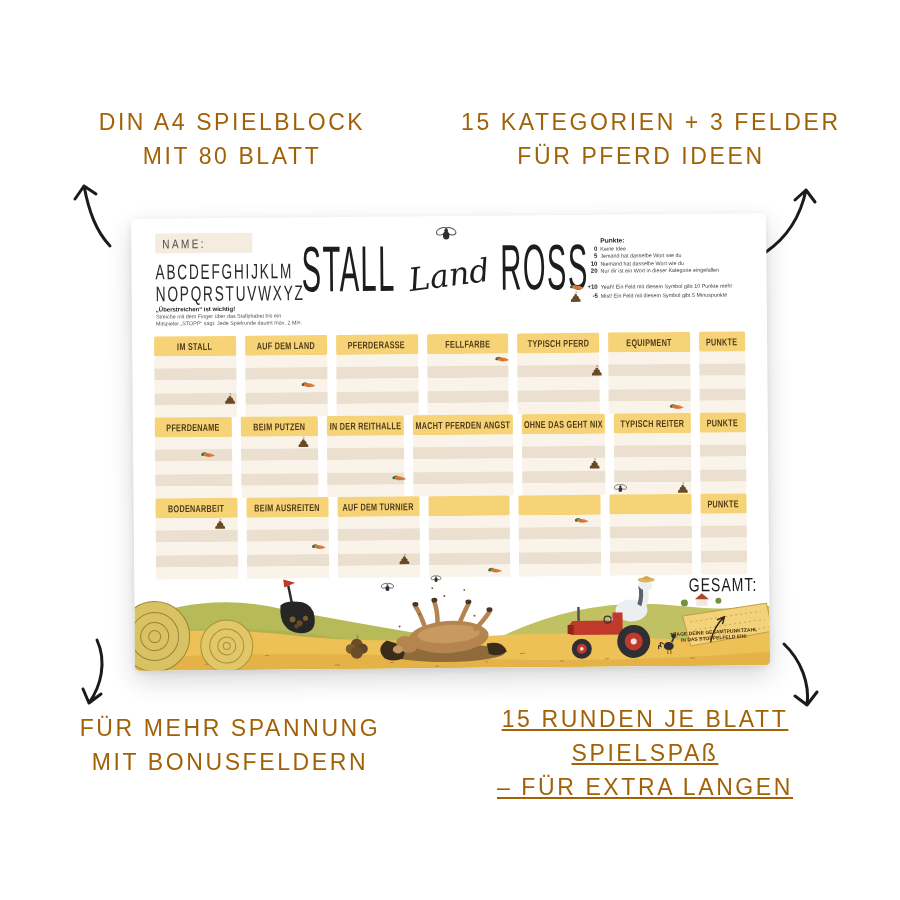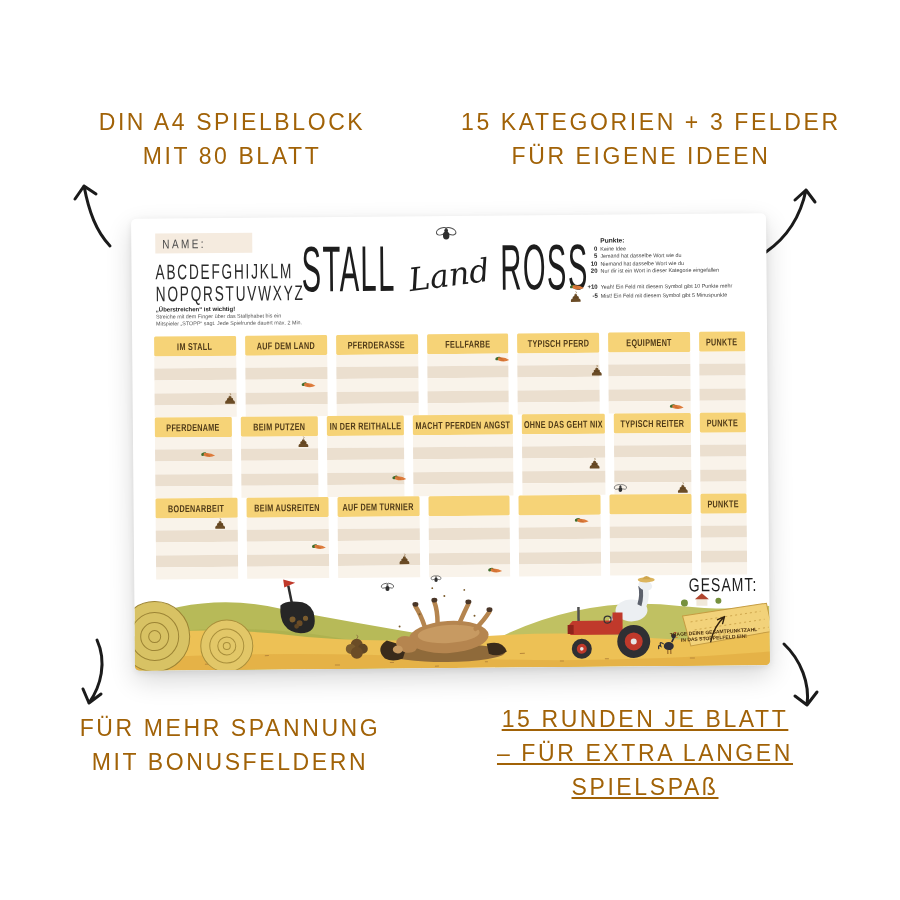--- a/index.html
+++ b/index.html
@@ -84,30 +84,30 @@
       <path d="M784 644 C 801 660 810 684 807 705 M807 705 L795 696 M807 705 L817 692"></path>
     </g>
   </svg>
 
   <div class="ann" id="ann-tl">
     <div class="l">DIN A4 SPIELBLOCK</div>
     <div class="l">MIT 80 BLATT</div>
   </div>
   <div class="ann" id="ann-tr">
     <div class="l">15 KATEGORIEN + 3 FELDER</div>
-    <div class="l">FÜR EIGENE IDEEN</div>
+    <div class="l">FÜR PFERD IDEEN</div>
   </div>
   <div class="ann" id="ann-bl">
     <div class="l">FÜR MEHR SPANNUNG</div>
     <div class="l">MIT BONUSFELDERN</div>
   </div>
   <div class="ann" id="ann-br">
     <div class="l">15 RUNDEN JE BLATT</div>
+    <div class="l">SPIELSPAß</div>
     <div class="l">– FÜR EXTRA LANGEN</div>
-    <div class="l">SPIELSPAß</div>
   </div>
 
   <div class="sheet">
 
     <div class="name-field">
       <span>NAME:</span>
     </div>
 
     <div class="alphabet">
       <div>ABCDEFGHIJKLM</div>

